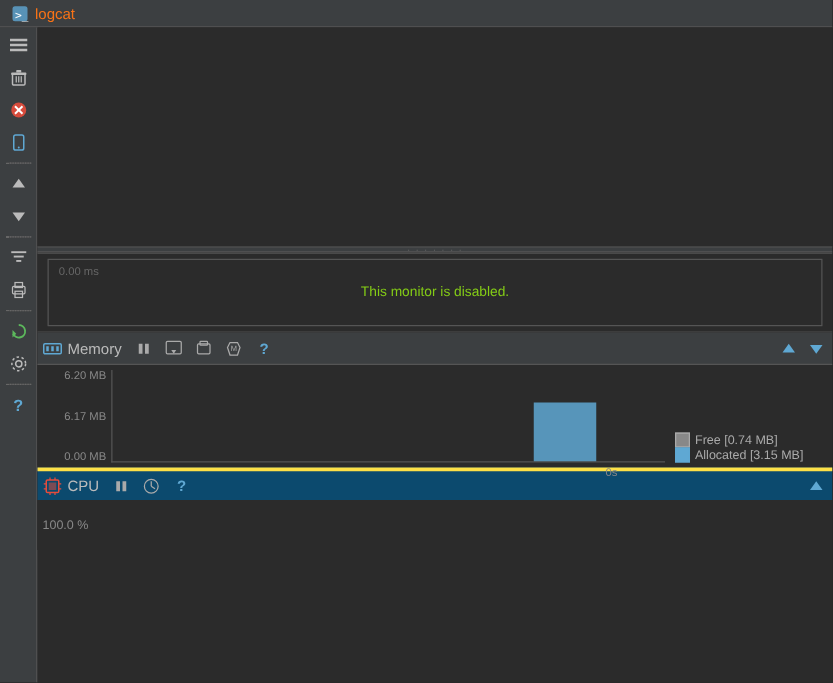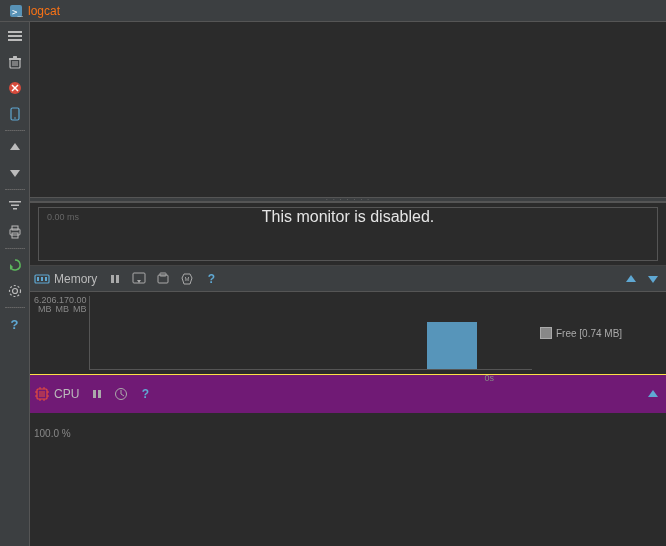--- a/index.html
+++ b/index.html
@@ -164,36 +164,37 @@
     .chart-container {
       display: flex;
       padding: 4px 4px 2px 4px;
       height: 80px;
       background: #2b2b2b;
     }
 
     .chart-y-axis {
       width: 55px;
       display: flex;
+      flex-direction: column;
       justify-content: space-between;
       padding-right: 4px;
       text-align: right;
     }
 
     .chart-y-label {
       font-size: 9px;
       color: #888;
       line-height: 1;
     }
 
     .chart-legend {
       width: 130px;
       display: flex;
-      flex-direction: row;
-      justify-content: flex-start;
+      flex-direction: column;
+      justify-content: flex-end;
       padding-left: 8px;
       gap: 0;
     }
 
     .legend-item {
       display: flex;
       align-items: center;
       gap: 4px;
       font-size: 10px;
       color: #aaa;
@@ -210,27 +211,27 @@
     .legend-color-allocated {
       width: 12px;
       height: 12px;
       background: #5fa8d3;
       border: 1px solid #5fa8d3;
       flex-shrink: 0;
     }
 
     
     .cpu-monitor-toolbar {
-      height: 39px;
-      background: #701a75;
+      height: 26px;
+      background: #0c4a6e;
       display: flex;
       align-items: center;
       padding: 0 4px;
       gap: 4px;
-      border-top: 1px solid #fde047;
+      border-top: 3px solid #fde047;
     }
 
     .cpu-percentage-bar {
       height: 16px;
       background: #2b2b2b;
       padding: 20px 4px;
       display: flex;
       align-items: center;
       gap: 4px;
       font-size: 10px;
@@ -349,23 +350,23 @@
 
     <div class="log-area" style="height: 175px; flex: none;"></div>
 
     <div class="h-divider">
       <span class="resize-dots">· · · · · · ·</span>
     </div>
 
     <div class="monitors-section">
 
 
-      <div style="position:relative; height:54px; margin:4px 8px; border:1px solid #555; background:#2b2b2b; display:flex; align-items:flex-start; justify-content:center;">
+      <div style="position:relative; height:54px; margin:4px 8px; border:1px solid #555; background:#2b2b2b; display:flex; align-items:center; justify-content:center;">
         <span style="position:absolute; left:8px; top:4px; font-size:9px; color:#666;">0.00 ms</span>
-        <span style="color:#e5e5e5; font-size:16px;">This monitor is disabled.</span>
+        <span style="color:#84cc16; font-size:11px;">This monitor is disabled.</span>
       </div>
 
       <div class="monitor-panel">
         <div class="monitor-toolbar">
 
           <span style="width:16px;height:16px;display:inline-flex;align-items:center;justify-content:center;">
             <svg width="16" height="16" viewBox="0 0 16 16">
               <rect x="1" y="4" width="14" height="8" rx="1" fill="none" stroke="#5fa8d3" stroke-width="1.2"></rect>
               <rect x="3" y="6" width="2" height="4" fill="#5fa8d3"></rect>
               <rect x="7" y="6" width="2" height="4" fill="#5fa8d3"></rect>
@@ -422,20 +423,24 @@
           <div style="flex:1; position:relative; border-left:1px solid #555; border-bottom:1px solid #555; background:#2b2b2b;">
 
             <div style="position:absolute; bottom:0; right:55px; width:50px; height:65%; background:#5fa8d3; opacity:0.85;"></div>
 
             <span style="position:absolute; bottom:-14px; right:38px; font-size:9px; color:#888;">0s</span>
           </div>
           <div class="chart-legend">
             <div class="legend-item">
               <div class="legend-color-free"></div>
               <span>Free [0.74 MB]</span>
+            </div>
+            <div class="legend-item">
+              <div class="legend-color-allocated"></div>
+              <span>Allocated [3.15 MB]</span>
             </div>
           </div>
         </div>
       </div>
 
       <div class="cpu-monitor-toolbar">
 
         <span style="width:16px;height:16px;display:inline-flex;align-items:center;justify-content:center;">
           <svg width="16" height="16" viewBox="0 0 16 16">
             <rect x="3" y="3" width="10" height="10" rx="1" fill="none" stroke="#e74c3c" stroke-width="1.2"></rect>

